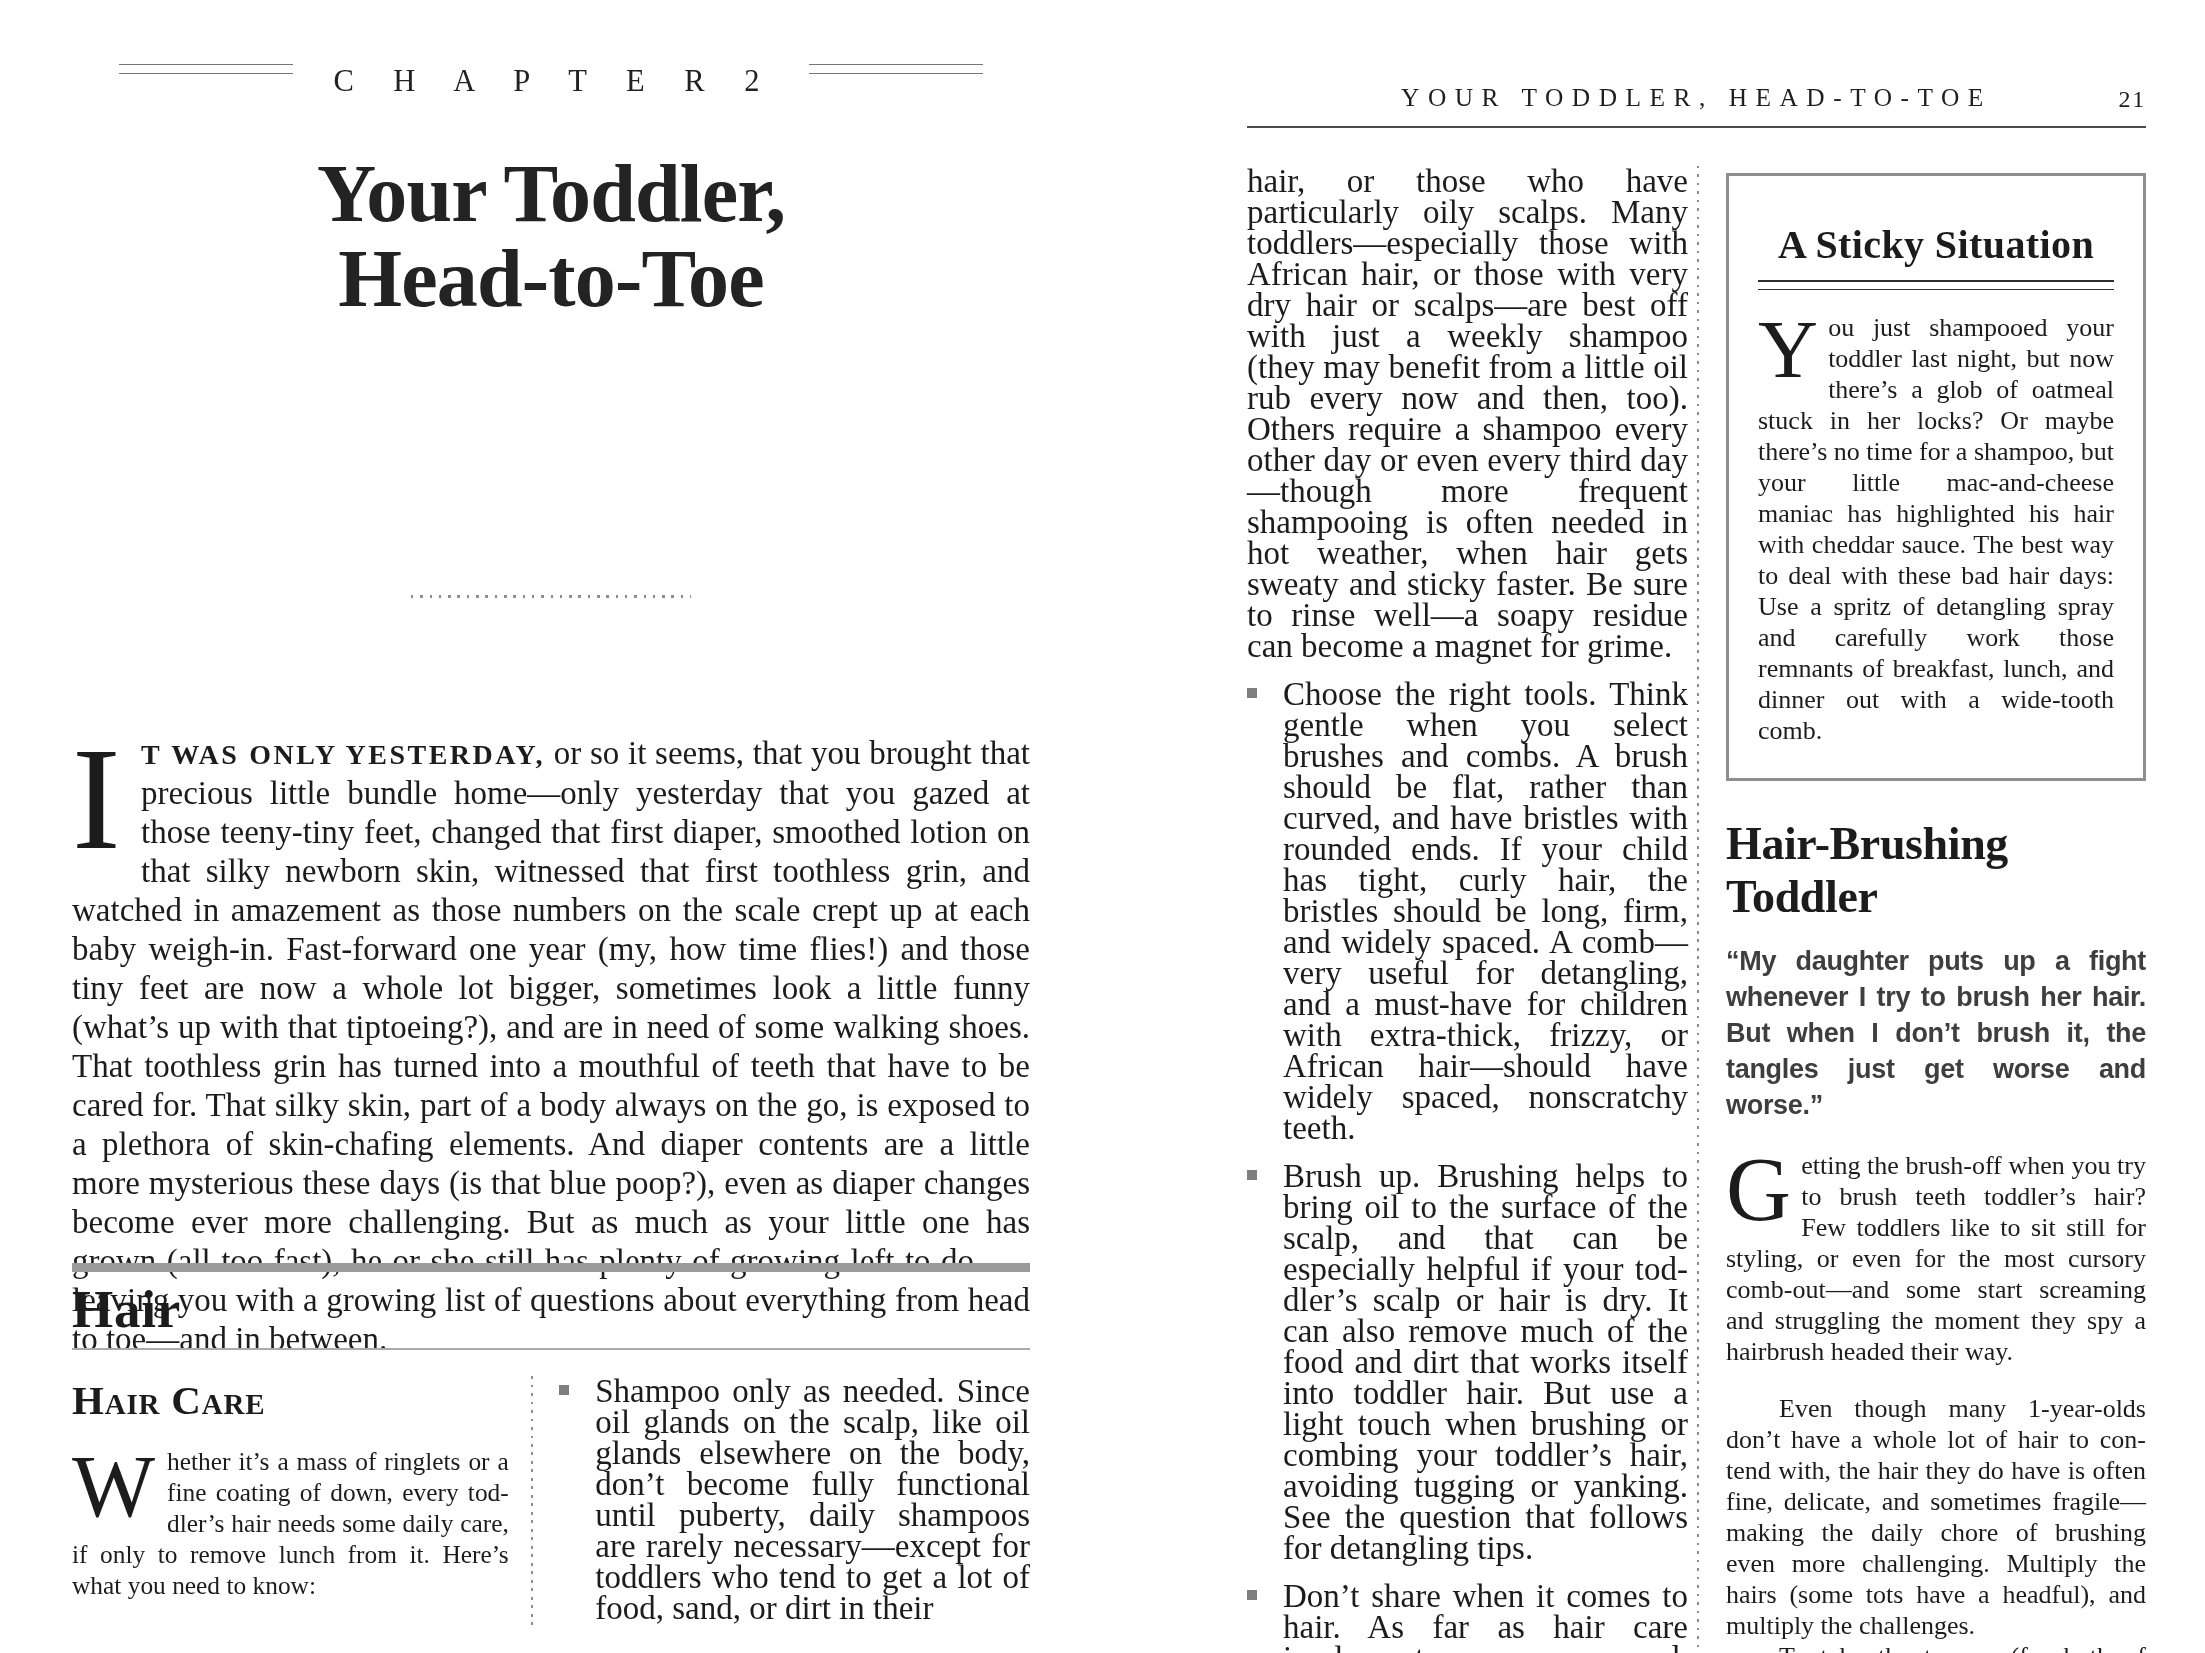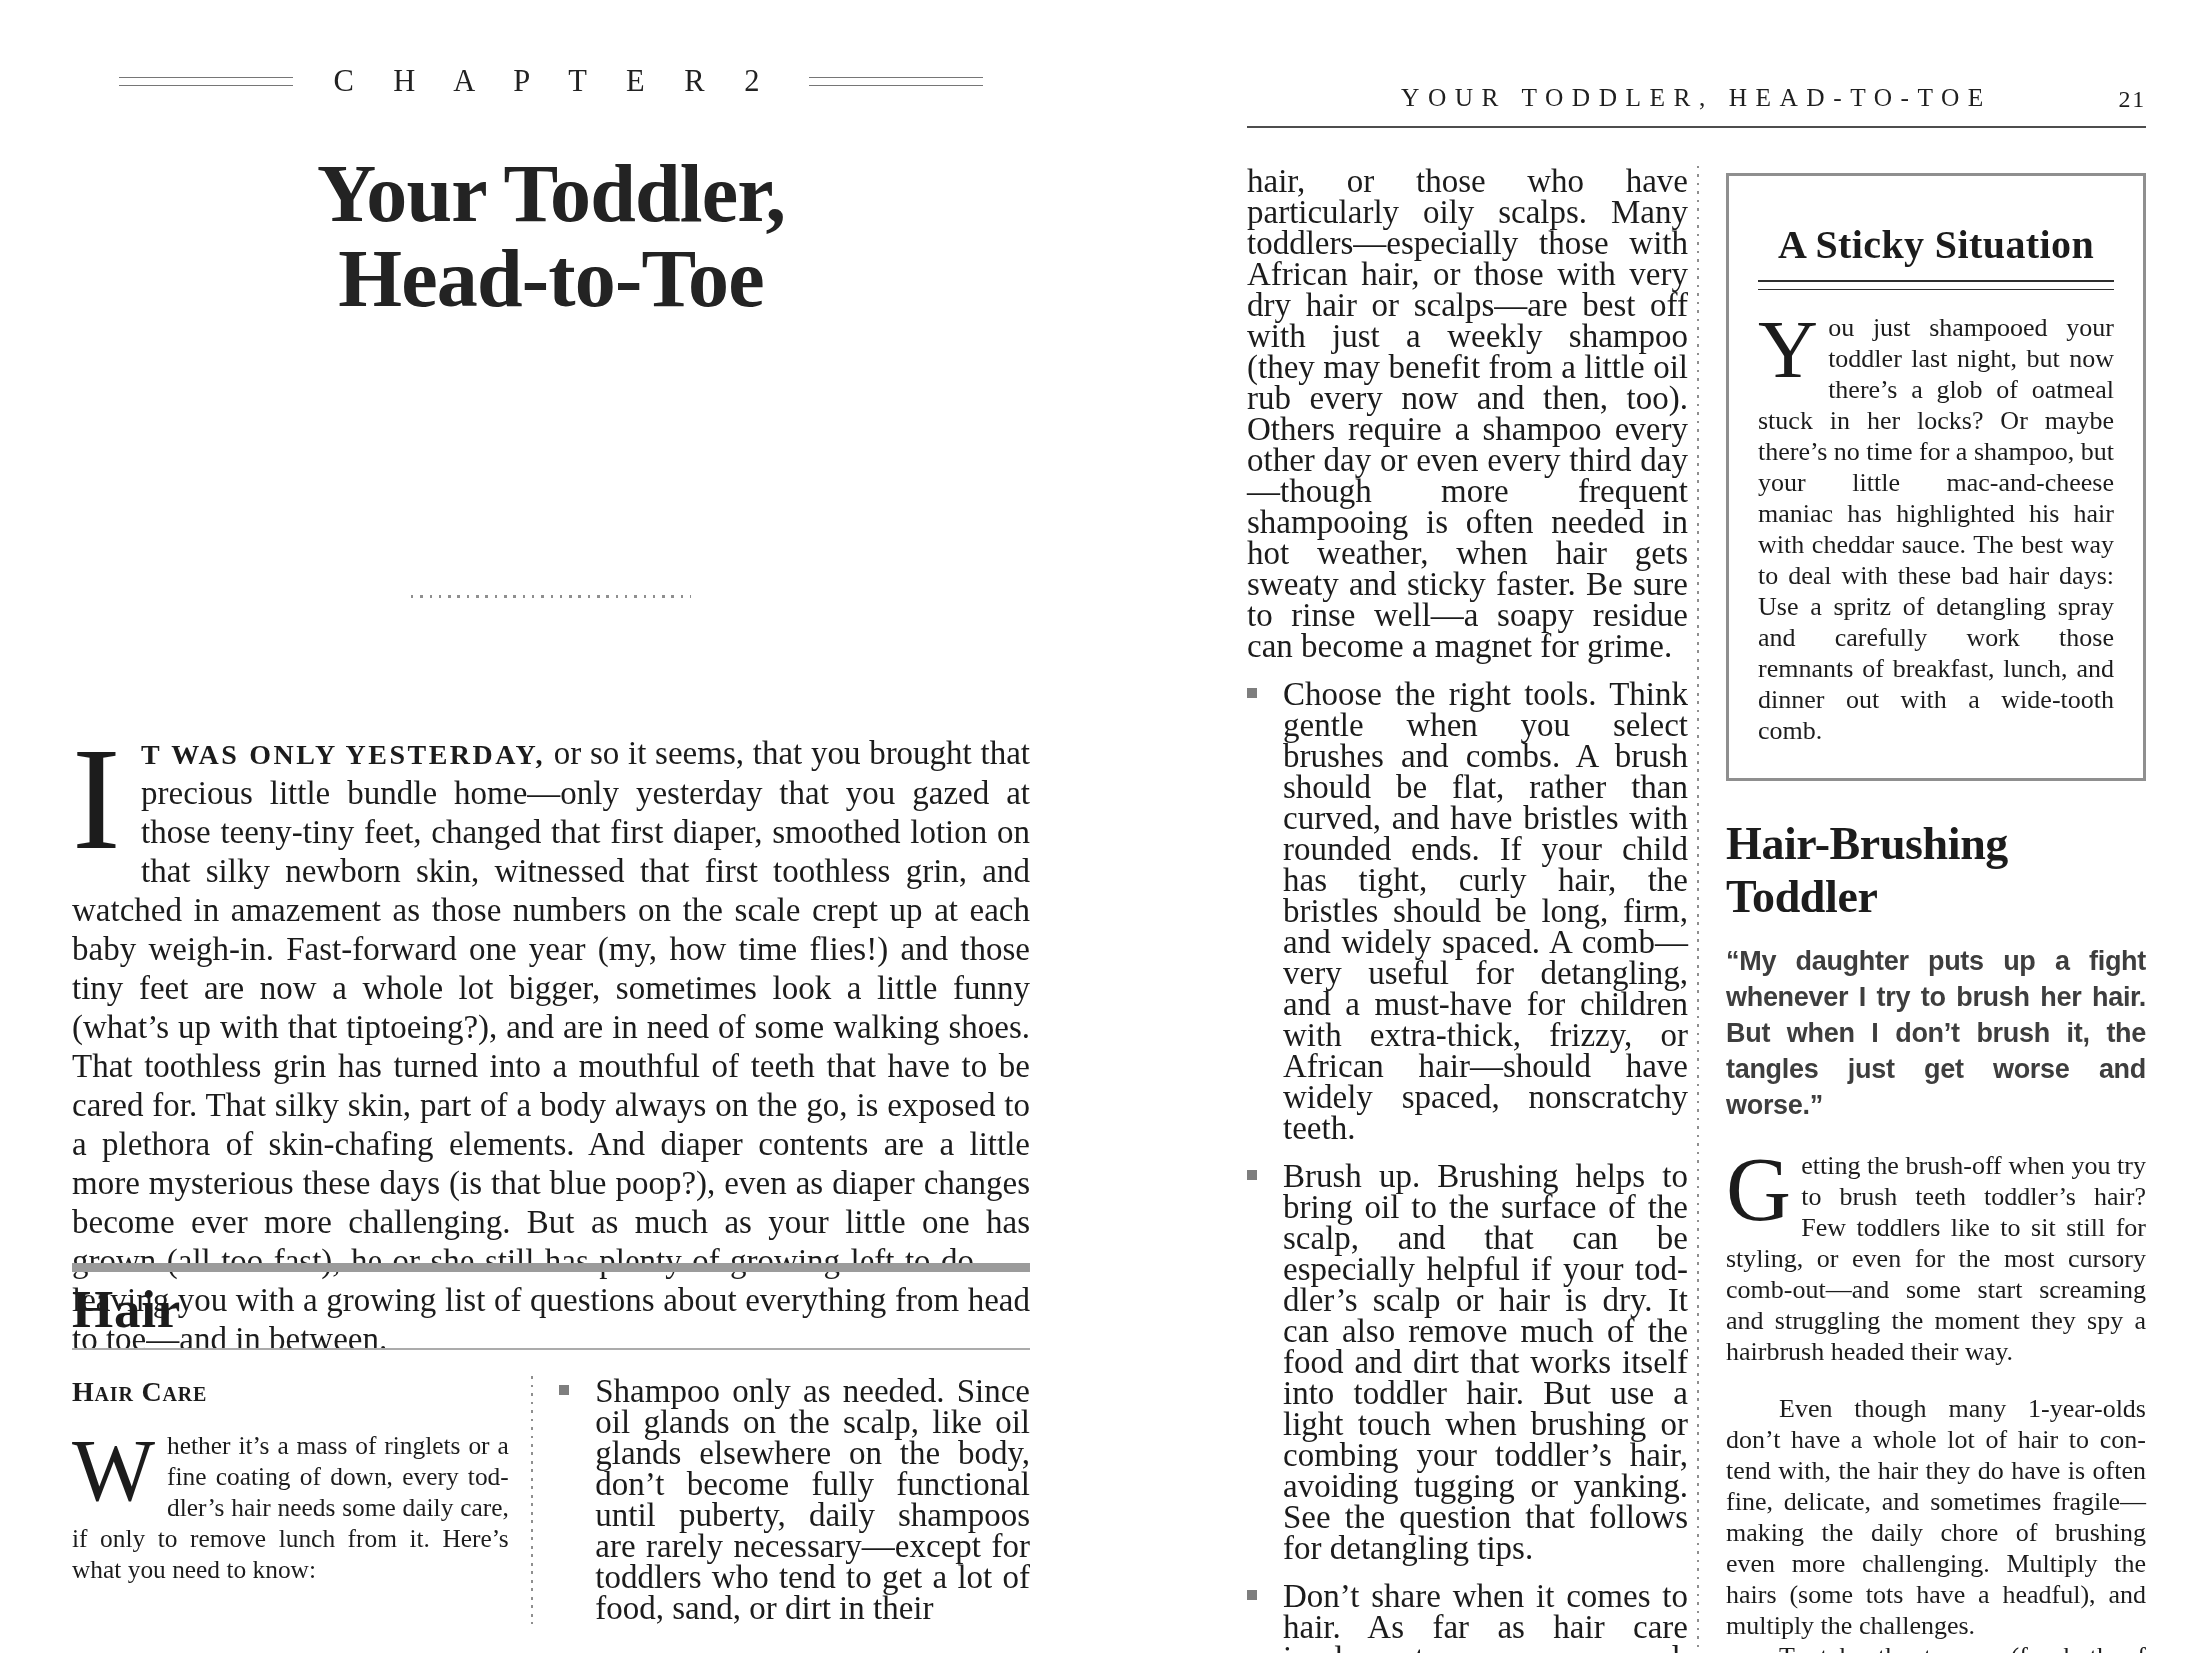--- a/index.html
+++ b/index.html
@@ -4,21 +4,21 @@
 <style>
   html,body{margin:0;padding:0;background:#ffffff;}
   .sheet{position:relative;width:2205px;height:1654px;background:#ffffff;overflow:hidden;
          font-family:"Liberation Serif", serif;color:#1c1c1c;}
   .page{position:absolute;top:0;height:1654px;}
   .page-left{left:72px;width:958px;}
   .page-right{left:1247px;width:899px;}
 
   
   .chapter-row{position:absolute;top:64px;left:0;width:100%;
-               display:flex;justify-content:center;align-items:center;gap:34px;}
+               display:flex;justify-content:center;gap:34px;}
   .chapter-rule{width:174px;height:7.6px;border-top:1.7px solid #767676;border-bottom:1.7px solid #767676;}
   .chapter-label{font-size:30.5px;letter-spacing:16px;color:#222;white-space:nowrap;padding-left:6.8px;}
 
   .book-title{position:absolute;top:151px;left:0;width:100%;text-align:center;
               font-weight:700;font-size:82px;line-height:1.04;letter-spacing:-0.8px;color:#232323;}
 
   .ornament{position:absolute;top:595px;left:50%;transform:translateX(-50%);
             width:280px;height:3.4px;
             background:repeating-linear-gradient(90deg,#8f8f8f 0 2.5px,transparent 2.5px 9.3px);}
 
@@ -32,21 +32,21 @@
   .hair-word{font-size:53px;font-weight:700;letter-spacing:0.8px;margin-top:6.8px;}
   .hair-thinrule{width:100%;height:2.5px;background:#ababab;margin-top:8.5px;}
 
   .cols{position:absolute;top:1376px;left:0;width:958px;display:flex;}
   .lcol{width:437px;}
   .vdots{width:2.5px;align-self:stretch;
          background:repeating-linear-gradient(180deg,#8f8f8f 0 2.5px,transparent 2.5px 8.5px);}
   .lcol-right{width:471px;margin-left:26px;}
   .cols .vdots{margin-left:22px;}
 
-  .subhead{font-variant:small-caps;font-weight:600;font-size:28px;letter-spacing:0.8px;}
+  .subhead{font-variant:small-caps;font-weight:600;font-size:41px;letter-spacing:0.8px;}
   .wpar{margin-top:22px;font-size:25.4px;line-height:31px;text-align:justify;hyphens:manual;}
   .dropcap-w{float:left;font-size:88px;line-height:0.72;padding:8.5px 12px 0 0;}
 
   .colbody{font-size:33px;line-height:31px;text-align:justify;hyphens:manual;}
   .bullet{position:relative;padding-left:36px;margin-top:17px;}
   .bullet:first-child{margin-top:0;}
   .bullet-square{position:absolute;left:0;top:8.5px;width:10.2px;height:10.2px;background:#7e7e7e;}
 
   
   .running-head{position:absolute;top:83px;left:0;width:100%;

